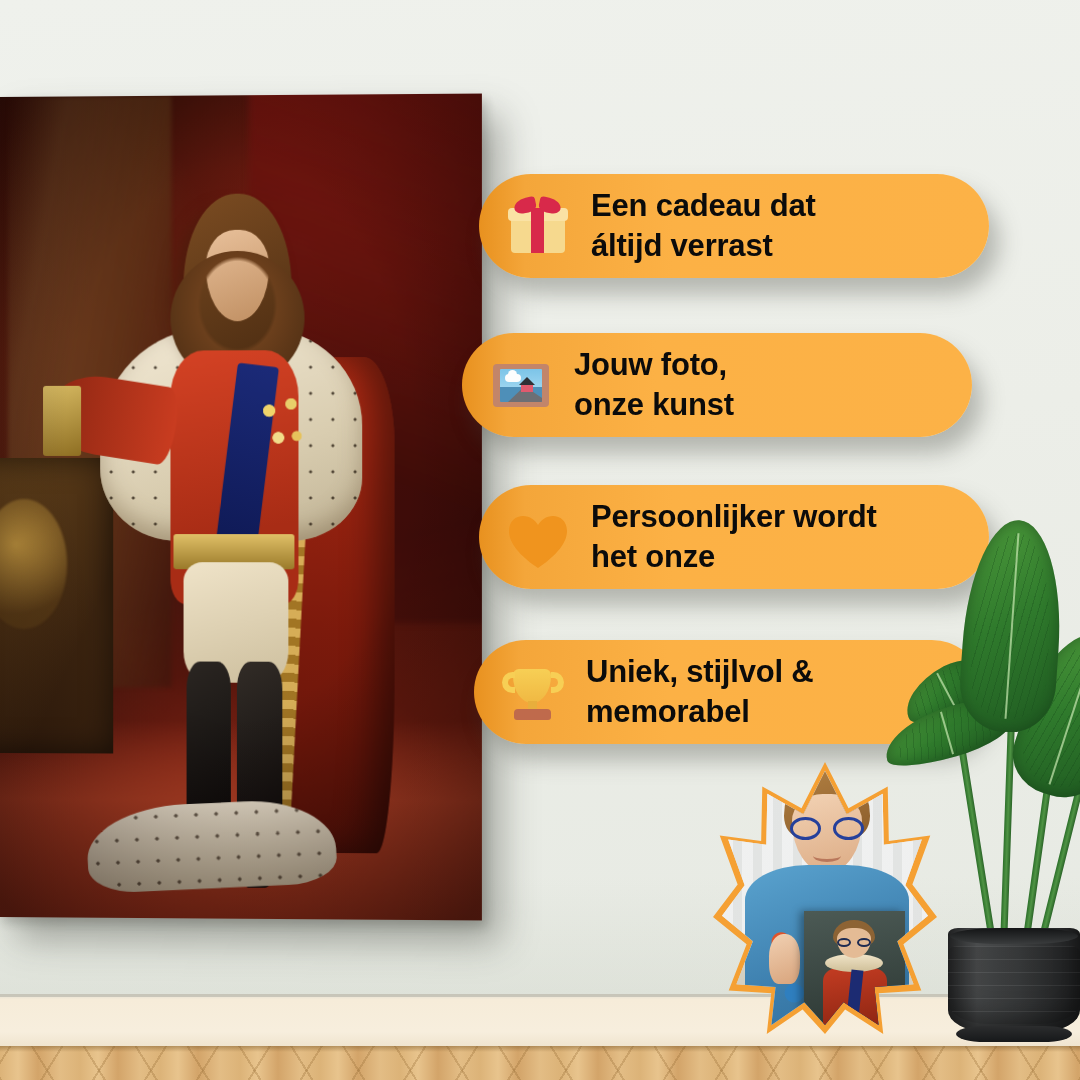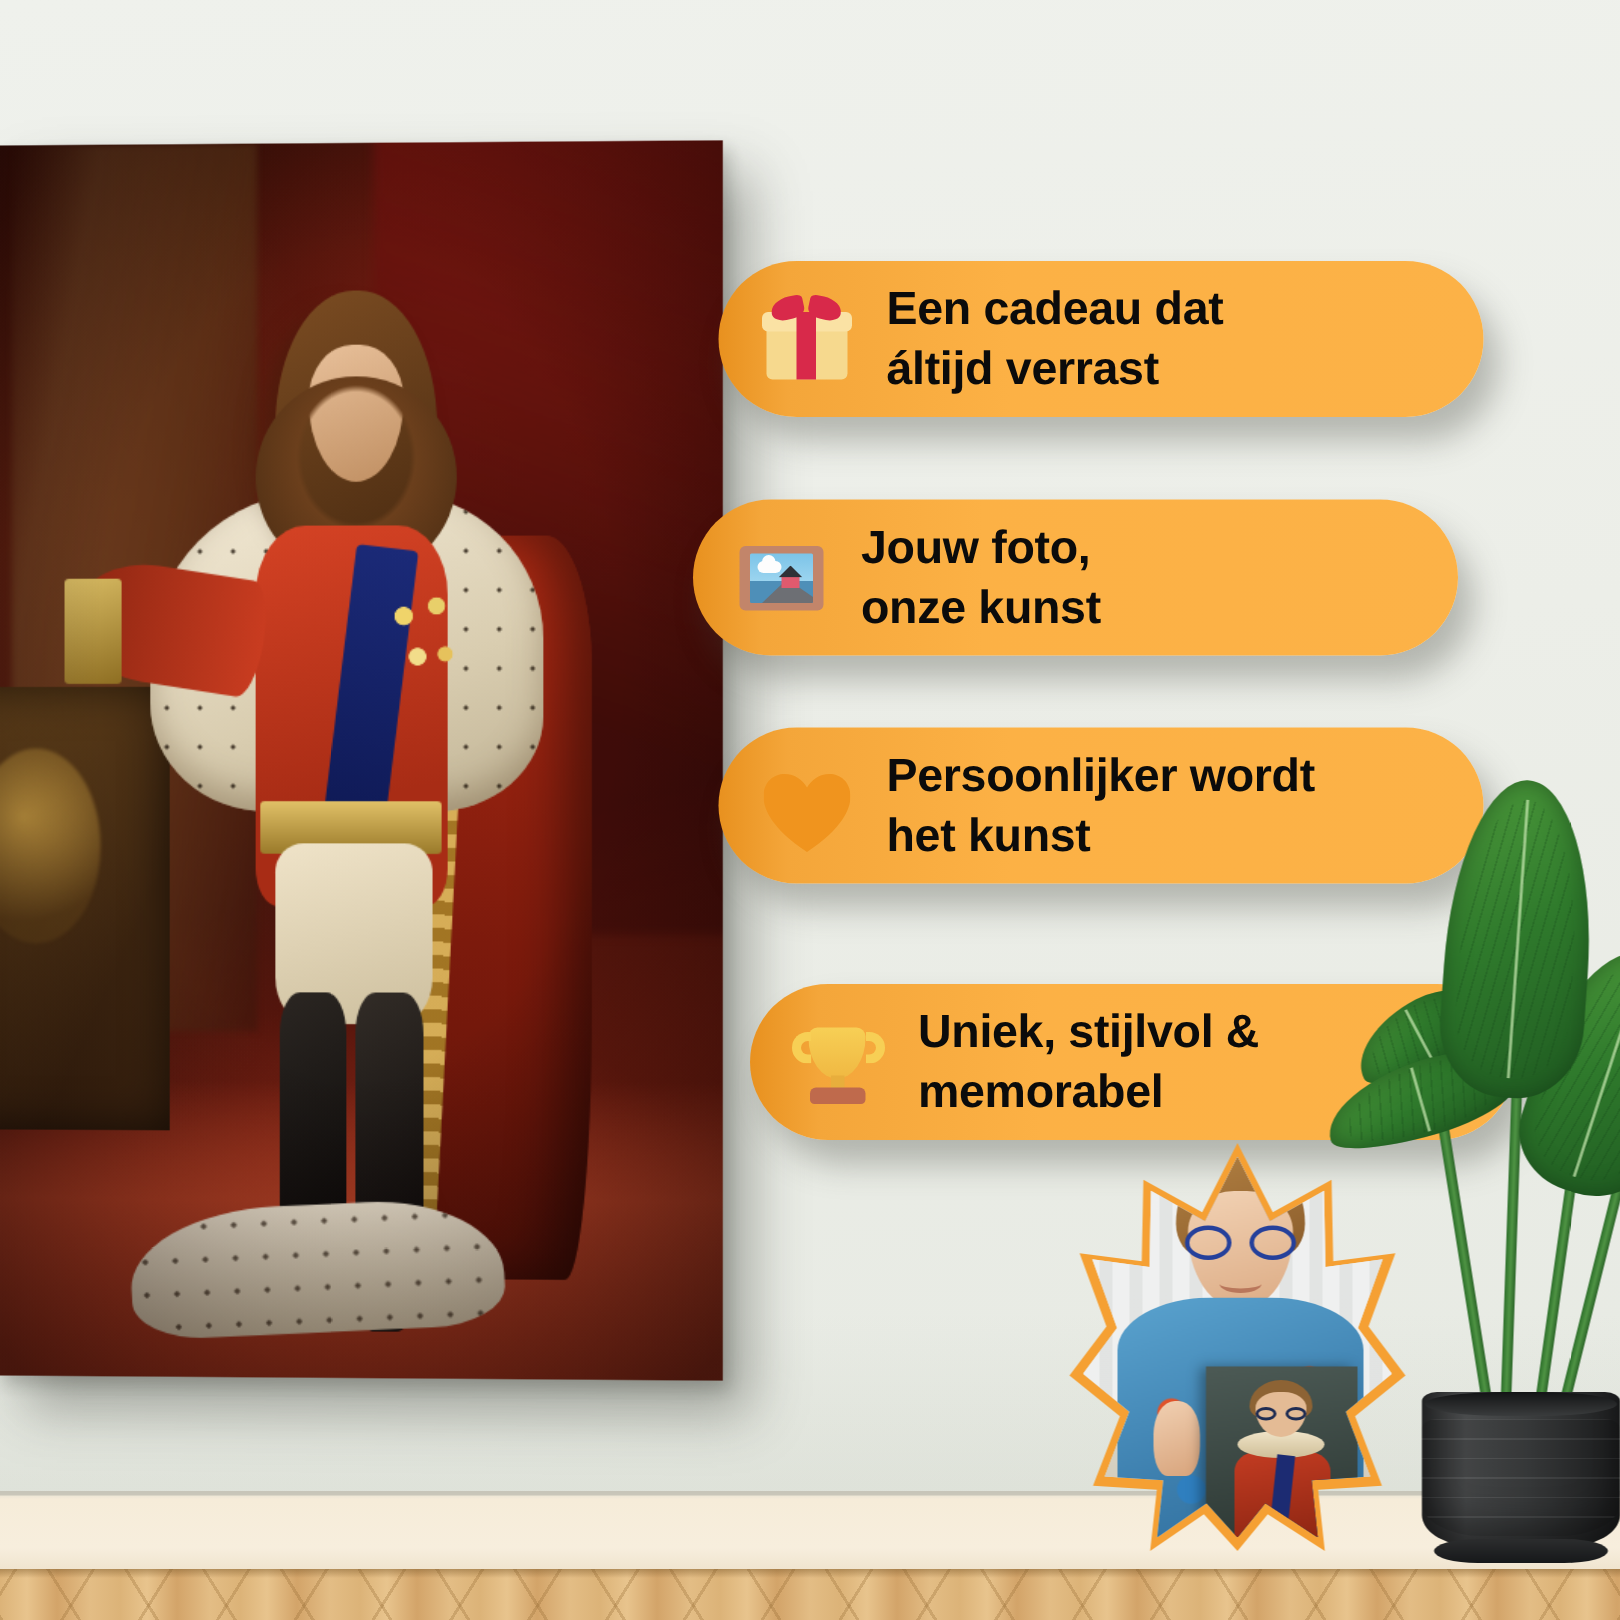--- a/index.html
+++ b/index.html
@@ -220,21 +220,21 @@
   .pill .icon { width:62px; height:62px; flex:0 0 62px; position:relative; }
   .pill .txt {
     color:#0b0b0b;
     font-size:31px; font-weight:700; line-height:1.28;
     letter-spacing:-.2px;
     white-space:pre-line;
   }
   #pill-0 { left:479px; top:174px;  width:510px; }
   #pill-1 { left:462px; top:333px;  width:510px; }
   #pill-2 { left:479px; top:485px;  width:510px; }
-  #pill-3 { left:500px; top:640px;  width:510px;margin-top:16px; }
+  #pill-3 { left:474px; top:640px;  width:510px; }
 
   
   .gift-box{ position:absolute; left:4px; top:18px; width:54px; height:40px;
     background:#f6d98e; border-radius:4px; }
   .gift-lid{ position:absolute; left:1px; top:13px; width:60px; height:13px;
     background:#fae2a4; border-radius:4px; }
   .gift-ribbon{ position:absolute; left:24px; top:13px; width:13px; height:45px;
     background:#d8294a; }
   .gift-bowl{ position:absolute; left:7px; top:3px; width:22px; height:15px;
     background:#d8294a; border-radius:60% 20% 40% 40%; transform:rotate(-12deg); }
@@ -487,21 +487,21 @@
     </span>
     <span class="txt">Jouw foto,
 onze kunst</span>
   </div>
 
   <div class="pill" id="pill-2">
     <span class="icon">
       <span class="heart"></span>
     </span>
     <span class="txt">Persoonlijker wordt
-het kunst</span>
+het onze</span>
   </div>
 
   <div class="pill" id="pill-3">
     <span class="icon">
       <span class="cup"></span>
         <span class="cup-hl"></span>
         <span class="cup-hr"></span>
       <span class="cup-stem"></span>
         <span class="cup-base"></span>
     </span>

